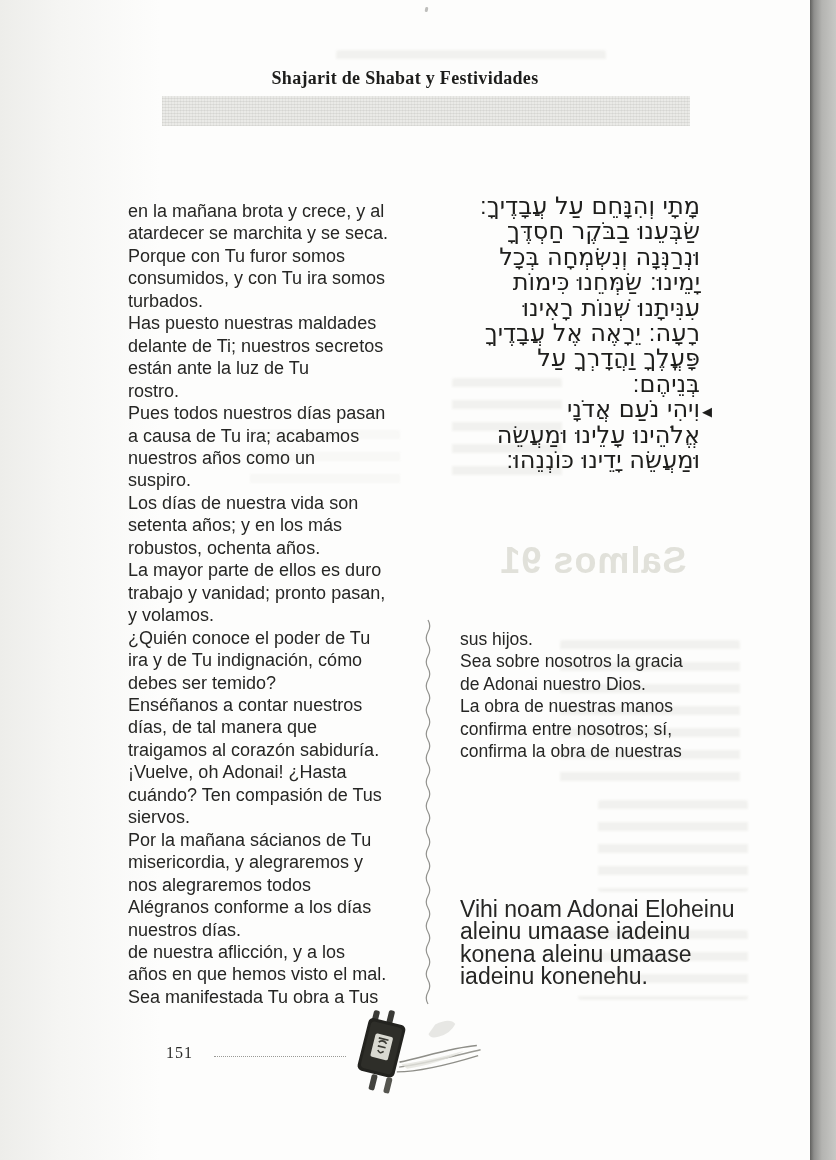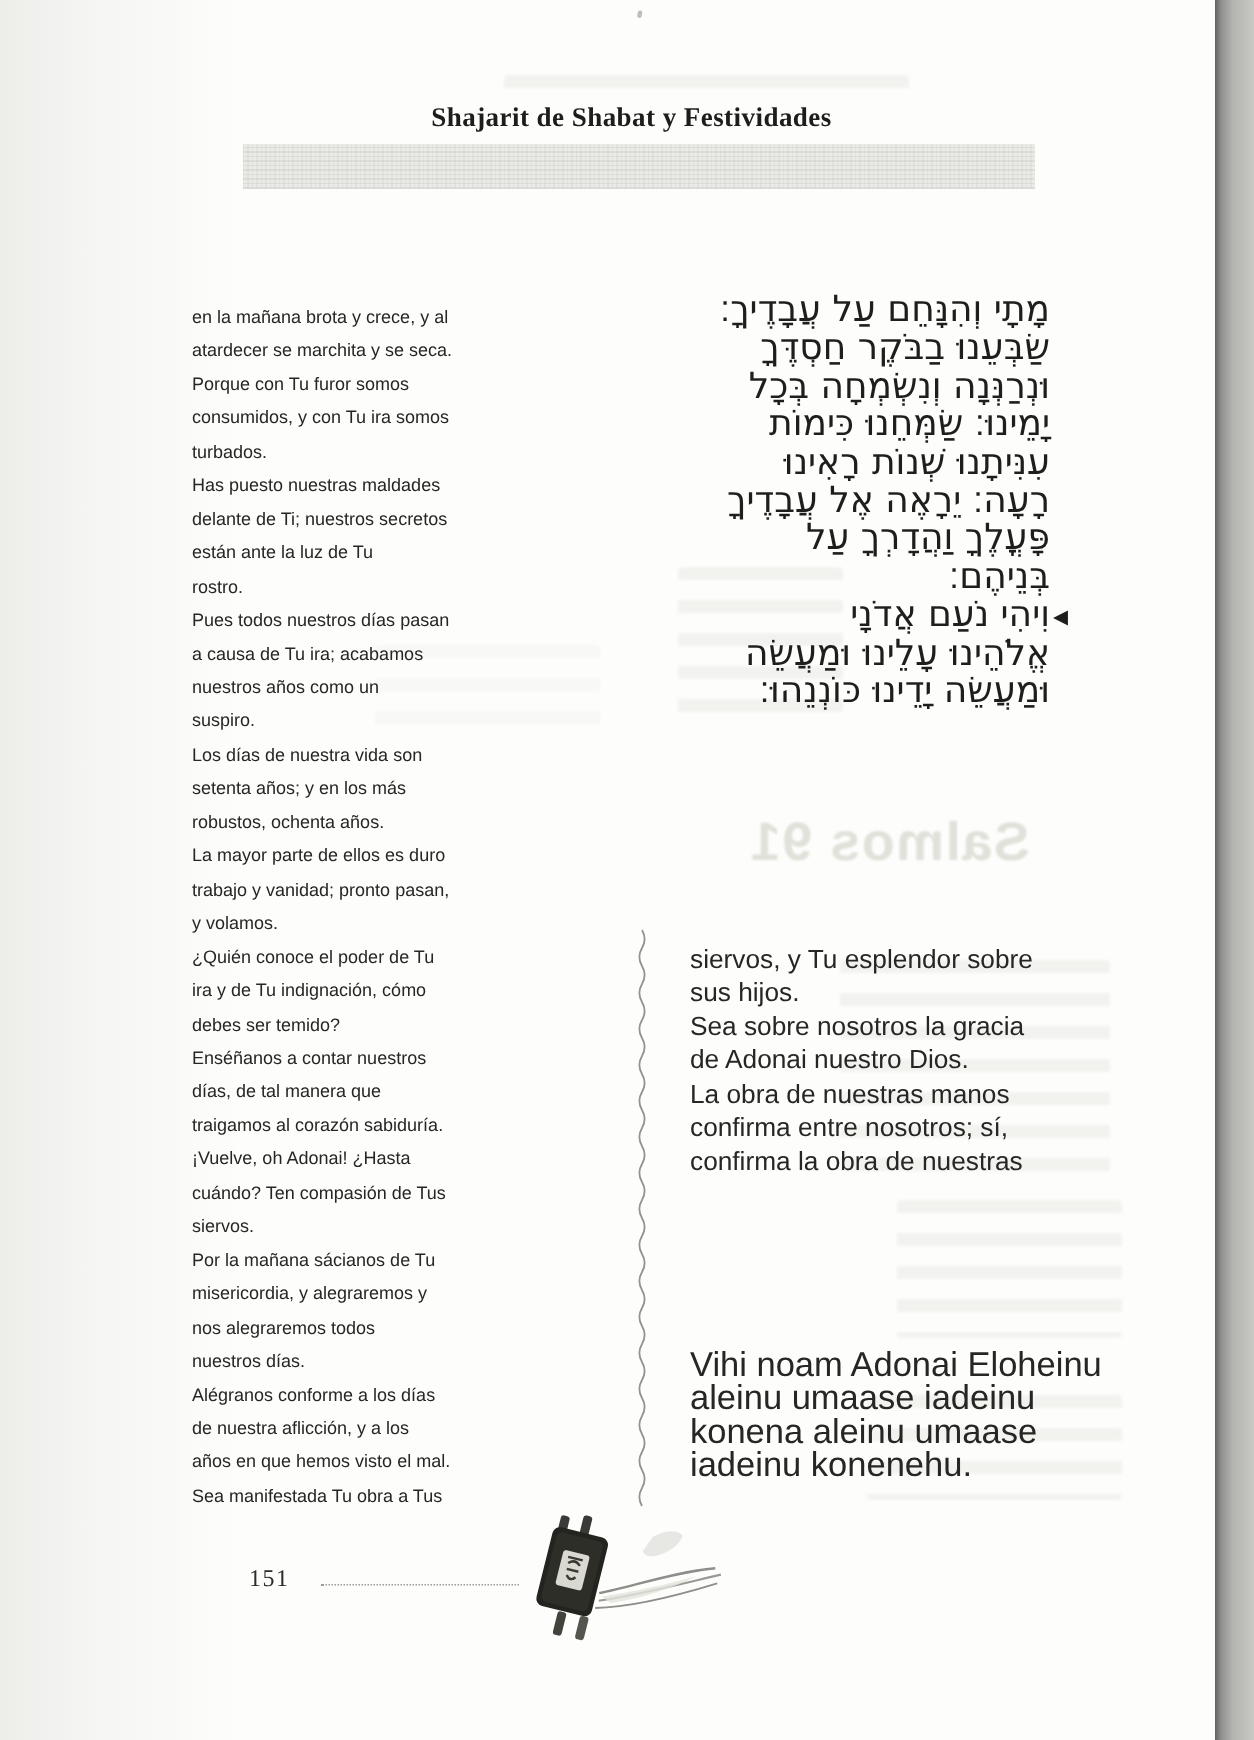--- a/index.html
+++ b/index.html
@@ -16,32 +16,32 @@
     pointer-events:none;
   }
   .edge-strip{
     position:absolute;right:0;top:0;bottom:0;width:26px;
     background:linear-gradient(to right,#61615f 0,#8f8f8d 4px,#b4b4b1 12px,#c8c8c5 26px);
   }
   .speck{position:absolute;left:425px;top:7px;width:3px;height:5px;background:#8a8a86;border-radius:2px;opacity:.55;transform:rotate(12deg);}
   .title{
     position:absolute;left:0;top:68px;width:810px;text-align:center;
     font-family:"Liberation Serif",serif;font-size:18px;font-weight:bold;
-    color:#1d1d1b;letter-spacing:.3px;padding-left:16px;
+    color:#1d1d1b;letter-spacing:.3px;
   }
   .band{
     position:absolute;left:162px;top:96px;width:528px;height:30px;
     background-color:#eaeae7;
     background-image:
       repeating-linear-gradient(0deg,rgba(150,150,145,.16) 0 1px,transparent 1px 3px),
       repeating-linear-gradient(90deg,rgba(150,150,145,.10) 0 1px,transparent 1px 3px);
   }
   .col-left{
     position:absolute;left:128px;top:200px;width:320px;
-    font-size:12px;line-height:22.45px;color:#262624;white-space:nowrap;
+    font-size:18px;line-height:22.45px;color:#262624;white-space:nowrap;
   }
   .col-right{
     position:absolute;left:460px;top:628px;width:300px;
     font-size:17.5px;line-height:22.45px;color:#262624;white-space:nowrap;
   }
   .translit{
     position:absolute;left:460px;top:898px;width:300px;
     font-size:23px;line-height:22.45px;color:#262624;white-space:nowrap;
   }
   .hebrew{
@@ -136,29 +136,28 @@
       <div>debes ser temido?</div>
       <div>Enséñanos a contar nuestros</div>
       <div>días, de tal manera que</div>
       <div>traigamos al corazón sabiduría.</div>
       <div>¡Vuelve, oh Adonai! ¿Hasta</div>
       <div>cuándo? Ten compasión de Tus</div>
       <div>siervos.</div>
       <div>Por la mañana sácianos de Tu</div>
       <div>misericordia, y alegraremos y</div>
       <div>nos alegraremos todos</div>
+      <div>Alégranos conforme a los días</div>
       <div>nuestros días.</div>
-      <div>Alégranos conforme a los días</div>
       <div>de nuestra aflicción, y a los</div>
       <div>años en que hemos visto el mal.</div>
       <div>Sea manifestada Tu obra a Tus</div>
     </div>
 
   <div class="col-right">
-      <div>siervos, y Tu esplendor sobre</div>
       <div>sus hijos.</div>
       <div>Sea sobre nosotros la gracia</div>
       <div>de Adonai nuestro Dios.</div>
       <div>La obra de nuestras manos</div>
       <div>confirma entre nosotros; sí,</div>
       <div>confirma la obra de nuestras</div>
     </div>
 
   <div class="translit">
       <div>Vihi noam Adonai Eloheinu</div>

